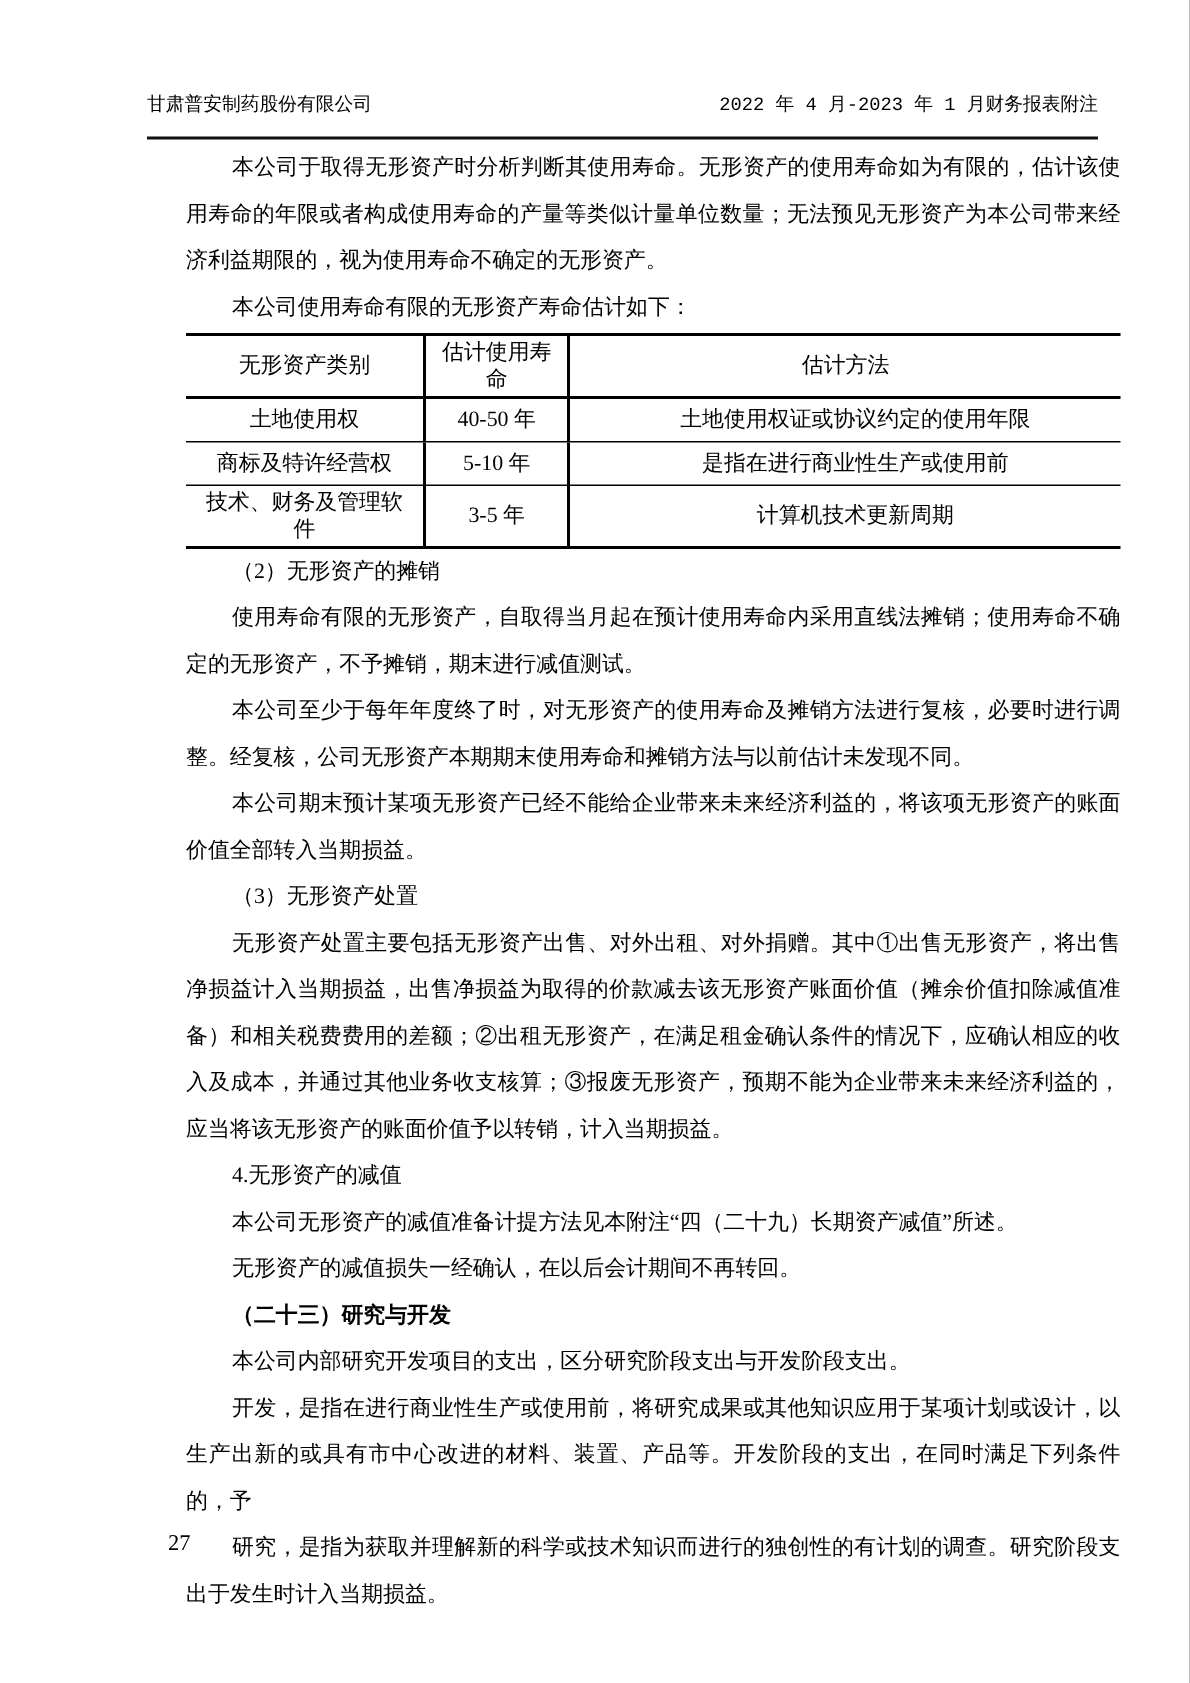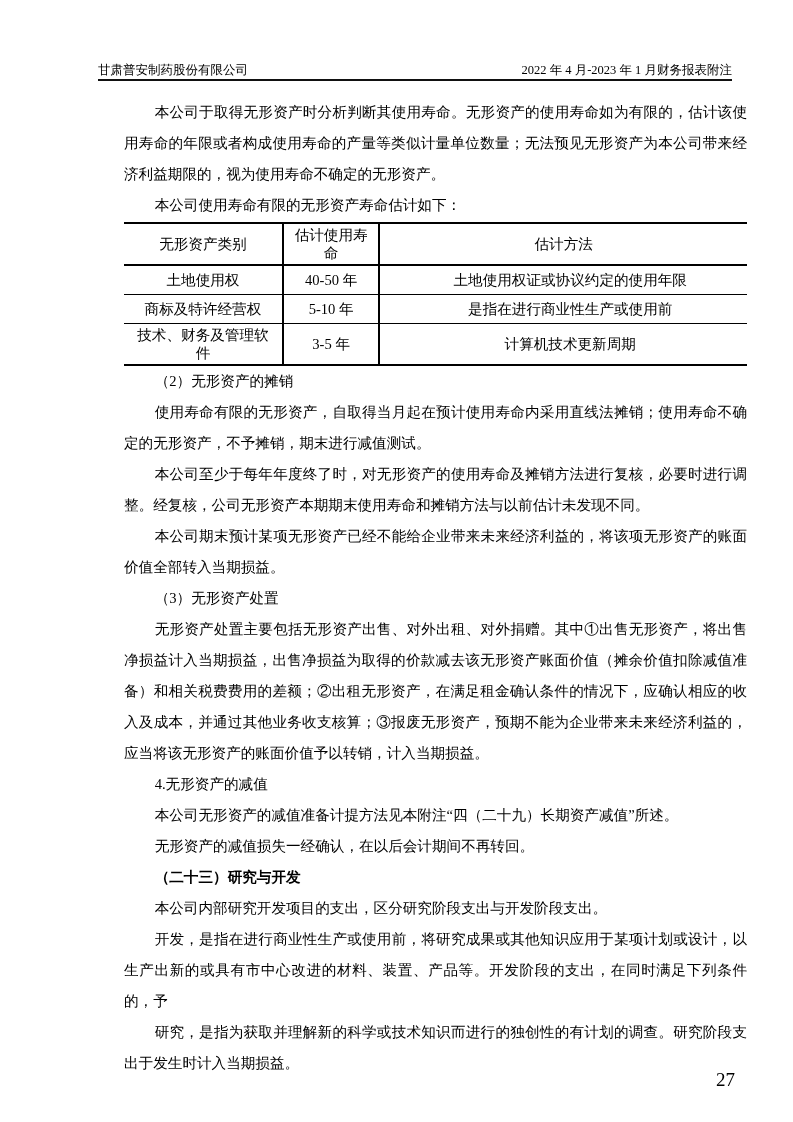--- a/index.html
+++ b/index.html
@@ -10,21 +10,22 @@
     background: #ffffff;
     font-family: "Liberation Serif", "DejaVu Serif", serif;
     color: #000;
     overflow: hidden;
   }
   
   .header {
     position: absolute;
     left: 98px; top: 63px; width: 634px;
     border-bottom: 2px solid #111;
-    padding-bottom: 1px;
+    padding-bottom: 13px;
+    font-family: Liberation Mono, monospace;
   }
   .header-row {
     display: flex;
     justify-content: space-between;
     align-items: baseline;
     font-size: 12.5px;
     line-height: 15px;
   }
   
   .body {
@@ -63,23 +64,22 @@
   table.doc-table col.c3 { width: 59%; }
   table.doc-table .v1 { border-right: 2px solid #000; }
   table.doc-table .cell-left { text-align: center; }
   table.doc-table .cell-center { text-align: center; }
   table.doc-table td.cell-method { padding-left: 19px; }
   table.doc-table tbody td { height: 24px; }
   
   .page-num {
     position: absolute;
     left: 112px; top: 1021px; width: 623px;
-    text-align: right;
-    font-size: 19px;
-    margin-top: 48px;
+    text-align: left;
+    font-size: 15px;
   }
 </style>
 </head>
 <body>
 
 <div class="page">
 
   <div class="header">
     <div class="header-row">
       <span>甘肃普安制药股份有限公司</span>

